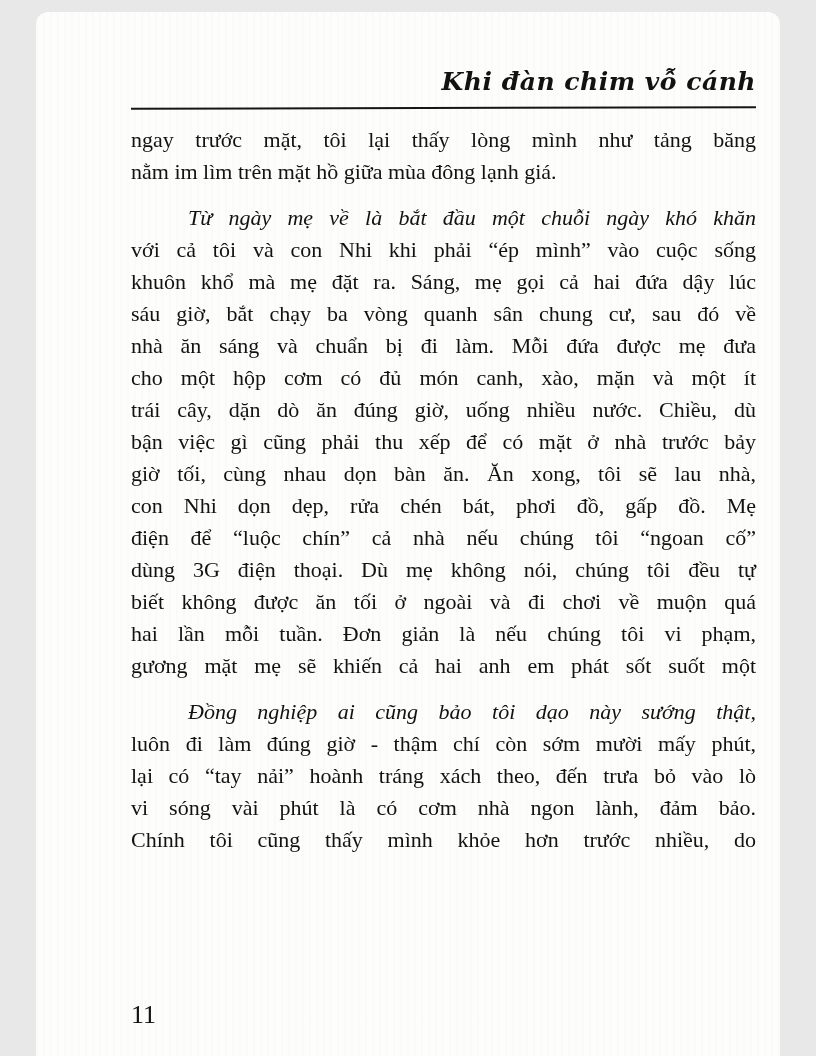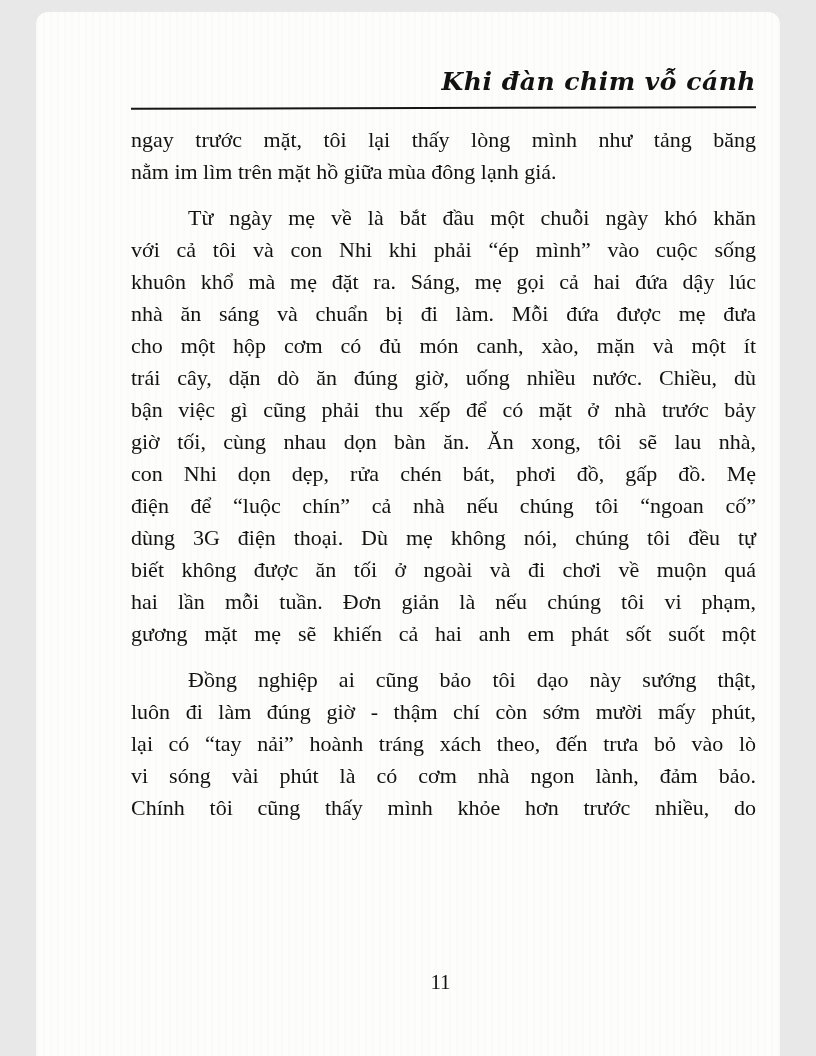--- a/index.html
+++ b/index.html
@@ -52,26 +52,26 @@
     color: #121212;
   }
   .paragraph { margin: 0 0 14px 0; }
   .paragraph:last-child { margin-bottom: 0; }
   .line {
     text-align: justify;
     text-align-last: justify;
     white-space: normal;
   }
   .line.no-stretch { text-align-last: left; }
-  .paragraph.indent .line:first-child { padding-left: 57px; }
+  .paragraph.indent .line:first-child { padding-left: 57px; font-style: italic; }
   .page-number {
-    top: 958px;
-    text-align: center;
+    top: 988px;
+    text-align: left;
     font-family: "Liberation Serif", "DejaVu Serif", serif;
-    font-size: 21px;
+    font-size: 26px;
     color: #121212;
     padding-right: 6px;
     box-sizing: border-box;
   }
 </style>
 </head>
 <body>
 
 <div class="page">
   <div class="column running-header">
@@ -80,20 +80,21 @@
   <hr class="column header-rule">
   <div class="column page-body" id="paragraphs">
       <div class="paragraph">
         <div class="line">ngay trước mặt, tôi lại thấy lòng mình như tảng băng</div>
         <div class="line no-stretch">nằm im lìm trên mặt hồ giữa mùa đông lạnh giá.</div>
       </div>
       <div class="paragraph indent">
         <div class="line">Từ ngày mẹ về là bắt đầu một chuỗi ngày khó khăn</div>
         <div class="line">với cả tôi và con Nhi khi phải “ép mình” vào cuộc sống</div>
         <div class="line">khuôn khổ mà mẹ đặt ra. Sáng, mẹ gọi cả hai đứa dậy lúc</div>
+        <div class="line">sáu giờ, bắt chạy ba vòng quanh sân chung cư, sau đó về</div>
         <div class="line">nhà ăn sáng và chuẩn bị đi làm. Mỗi đứa được mẹ đưa</div>
         <div class="line">cho một hộp cơm có đủ món canh, xào, mặn và một ít</div>
         <div class="line">trái cây, dặn dò ăn đúng giờ, uống nhiều nước. Chiều, dù</div>
         <div class="line">bận việc gì cũng phải thu xếp để có mặt ở nhà trước bảy</div>
         <div class="line">giờ tối, cùng nhau dọn bàn ăn. Ăn xong, tôi sẽ lau nhà,</div>
         <div class="line">con Nhi dọn dẹp, rửa chén bát, phơi đồ, gấp đồ. Mẹ</div>
         <div class="line">điện để “luộc chín” cả nhà nếu chúng tôi “ngoan cố”</div>
         <div class="line">dùng 3G điện thoại. Dù mẹ không nói, chúng tôi đều tự</div>
         <div class="line">biết không được ăn tối ở ngoài và đi chơi về muộn quá</div>
         <div class="line">hai lần mỗi tuần. Đơn giản là nếu chúng tôi vi phạm,</div>

